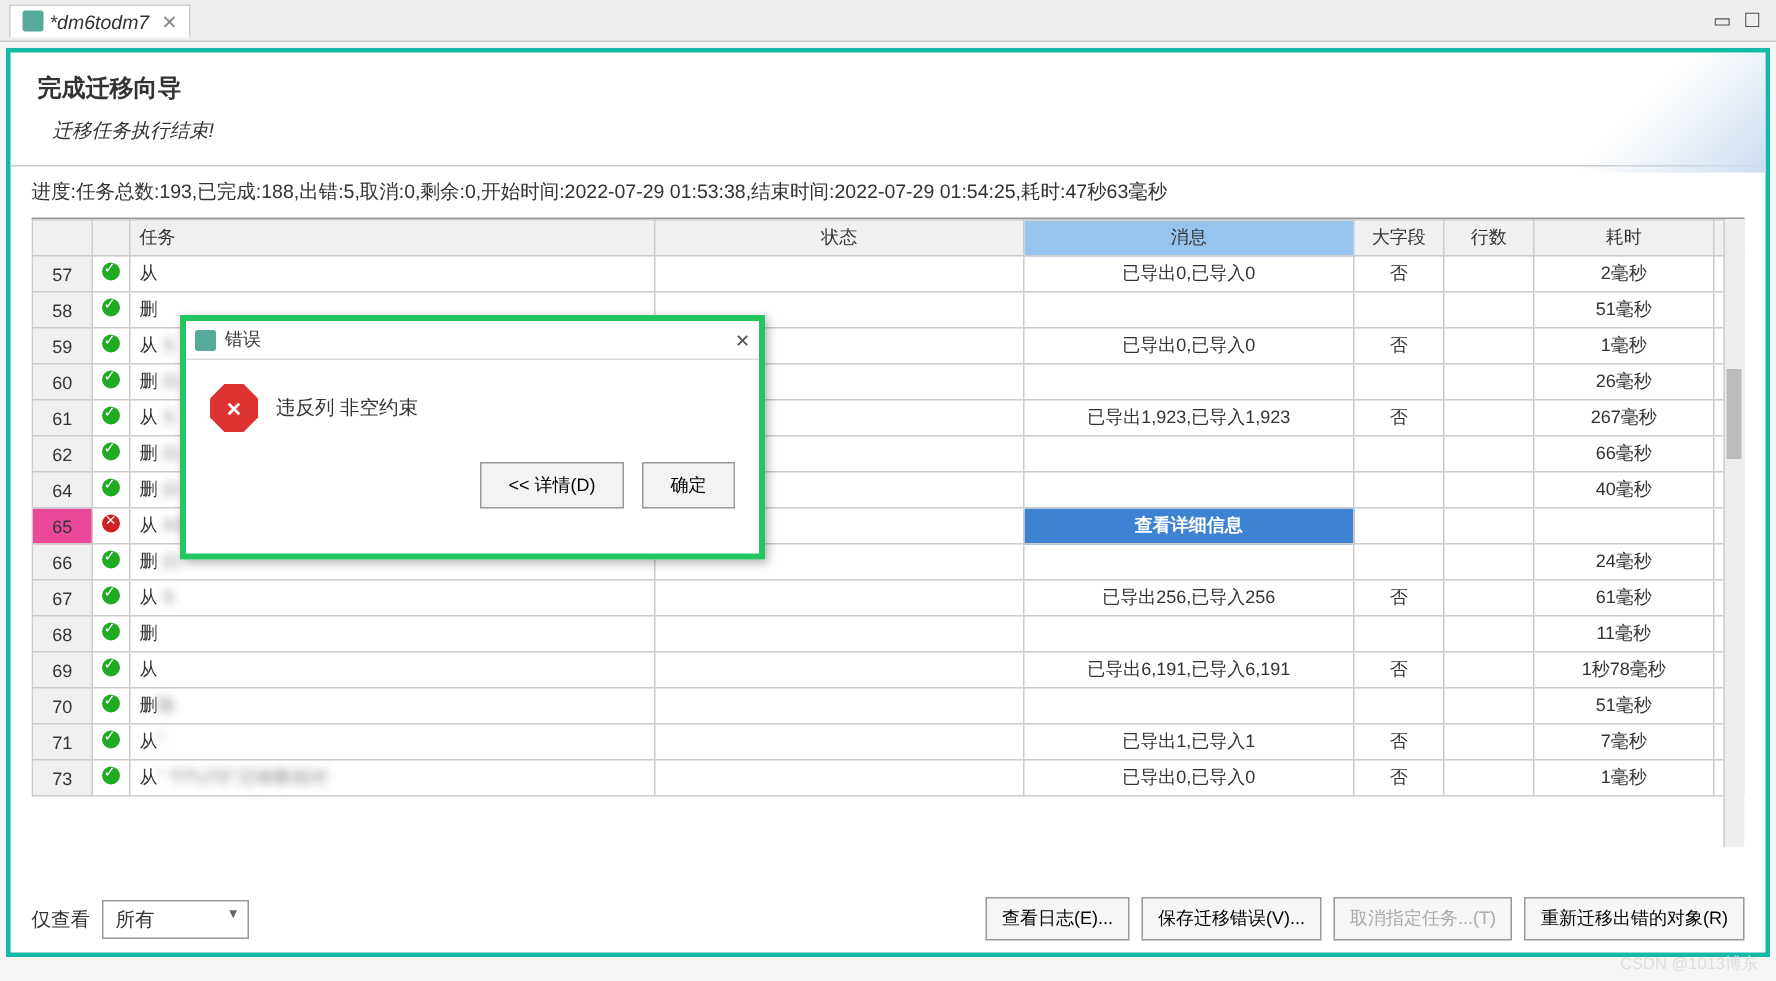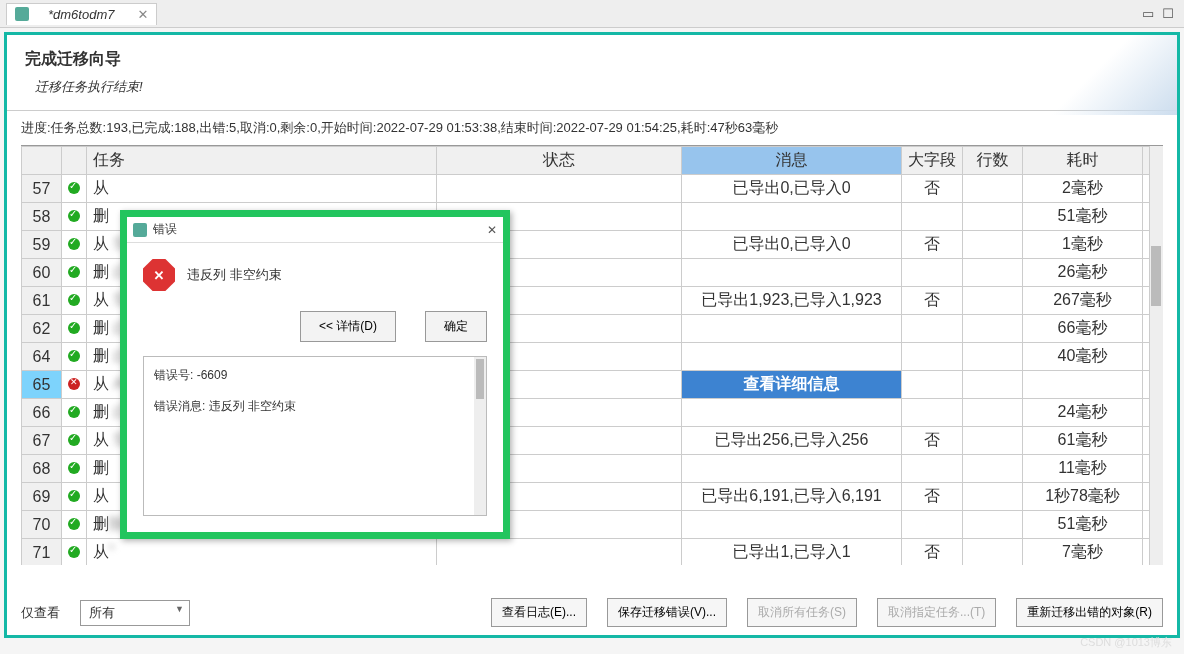--- a/index.html
+++ b/index.html
@@ -1,63 +1,63 @@
 <!DOCTYPE html>
 <html><head>
 <meta charset="utf-8">
 <style>
 * { box-sizing: border-box; margin: 0; padding: 0; }
 body { font-family: "Microsoft YaHei", Arial, sans-serif; font-size: 13px; background: #f5f5f5; color: #333; width: 1184px; height: 654px; overflow: hidden; position: relative; }
 .tabbar { height: 28px; background: #eee; border-bottom: 1px solid #ccc; display: flex; align-items: center; padding-left: 6px; }
-.tab { display: flex; align-items: center; gap: 19px; padding: 3px 8px; background: #fff; border: 1px solid #ccc; border-bottom: none; font-style: italic; }
+.tab { display: flex; align-items: center; gap: 4px; padding: 3px 8px; background: #fff; border: 1px solid #ccc; border-bottom: none; font-style: italic; }
 .tab-icon { width: 14px; height: 14px; background: #5a9; border-radius: 2px; }
 .tab-close { font-family: sans-serif; color: #888; font-style: normal; margin-left: 4px; }
 .win-ctrls { margin-left: auto; margin-right: 10px; display: flex; gap: 8px; color: #555; }
 .content { background: #fff; border: 3px solid #14b8a6; margin: 4px; height: 606px; position: relative; }
 .wiz-head { padding: 14px 18px; }
 .wiz-head h2 { font-size: 16px; font-weight: bold; margin-bottom: 8px; }
 .wiz-sub { padding-left: 10px; font-style: italic; }
 .wiz-grad { position: absolute; right: 0; top: 0; width: 130px; height: 80px; background: linear-gradient(135deg, transparent 40%, #cde 100%); }
 .prog-line { border-top: 1px solid #ccc; padding: 8px 14px; font-size: 13px; }
 .grid-wrap { border-top: 1px solid #999; margin: 0 14px; height: 420px; overflow: hidden; position: relative; }
-table { border-collapse: collapse; width: 100%; font-size: 16px; }
+table { border-collapse: collapse; width: 100%; font-size: 12px; }
 th, td { border: 1px solid #ccc; padding: 3px 6px; height: 24px; text-align: center; white-space: nowrap; }
 th { background: #f0f0f0; font-weight: normal; }
 th.msg { background: #97c4ed; }
 .rownum { width: 40px; background: #f0f0f0; margin-top: 24px; }
 .st-col { width: 20px; }
 .task { text-align: left; width: 350px; overflow: hidden; }
 .msg-col { width: 220px; }
 .big-col { width: 60px; }
 .rows-col { width: 60px; }
 .time-col { width: 120px; }
 .ok-ic { display: inline-block; width: 12px; height: 12px; border-radius: 50%; background: #2a2; position: relative; }
 .ok-ic::after { content: "✓"; color: #fff; font-size: 10px; position: absolute; left: 1px; top: -2px; }
 .err-ic { display: inline-block; width: 12px; height: 12px; border-radius: 50%; background: #c22; position: relative; }
 .err-ic::after { content: "✕"; color: #fff; font-size: 9px; position: absolute; left: 2px; top: -1px; }
 .err-row td.msg-col { background: #3d83d1; color: #ffffff; font-weight: bold; }
-.err-row .rownum { background: #7dd3fc; }
+.err-row .rownum { background: #ec4899; }
 .blurred { filter: blur(3px); color: #888; }
-.bottom-bar { position: absolute; bottom: 8px; left: 14px; right: 14px; display: flex; align-items: center; gap: 20px; }
-.combo { border: 1px solid #999; padding: 3px 20px 3px 8px; width: 110px; position: relative; background: #fff; }
+.bottom-bar { position: absolute; bottom: 8px; left: 14px; right: 14px; display: flex; align-items: center; gap: 8px; }
+.combo { border: 1px solid #999; padding: 3px 20px 3px 8px; width: 98px; position: relative; background: #fff; }
 .combo::after { content: "▼"; position: absolute; right: 5px; font-size: 9px; color: #666; }
 .spacer { flex: 1; }
 button.bbtn { padding: 5px 10px; font-size: 12px; border: 1px solid #999; background: #f6f6f6; cursor: pointer; }
 button.bbtn:disabled { color: #aaa; }
 .vscroll { position: absolute; right: 0; top: 0; bottom: 0; width: 14px; background: #eee; border-left: 1px solid #ccc; }
 .vscroll .thumb { background: #bbb; width: 10px; margin: 1px; height: 60px; margin-top: 100px; }
 
-.modal { position: absolute; left: 120px; top: 210px; width: 390px; background: #fff; border: 7px solid #22c55e; box-shadow: 2px 2px 6px rgba(0,0,0,.3); z-index: 50; }
+.modal { position: absolute; left: 120px; top: 210px; width: 390px; background: #fff; border: 4px solid #22c55e; box-shadow: 2px 2px 6px rgba(0,0,0,.3); z-index: 50; }
 .modal-title { display: flex; align-items: center; padding: 4px 6px; border-bottom: 1px solid #ddd; font-size: 12px; }
 .m-icon { width: 14px; height: 14px; background: #5a9; border-radius: 2px; margin-right: 6px; }
 .m-close { margin-left: auto; color: #555; font-family: sans-serif; cursor: pointer; }
 .modal-body { padding: 16px; }
 .m-row1 { display: flex; align-items: center; gap: 12px; margin-bottom: 20px; }
 .m-erricon { width: 32px; height: 32px; background: #d33; clip-path: polygon(30% 0,70% 0,100% 30%,100% 70%,70% 100%,30% 100%,0 70%,0 30%); display: flex; align-items: center; justify-content: center; color: #fff; font-weight: bold; }
-.m-btns { display: flex; gap: 29px; justify-content: flex-end; margin-bottom: 14px; }
+.m-btns { display: flex; gap: 12px; justify-content: flex-end; margin-bottom: 14px; }
 .m-btns button { padding: 6px 18px; border: 1px solid #999; background: #f3f3f3; cursor: pointer; font-size: 12px; }
 .m-detail { border: 1px solid #bbb; background: #fff; height: 160px; padding: 10px; font-size: 12px; overflow: auto; position: relative; }
 .m-detail .dscroll { position: absolute; right: 0; top: 0; bottom: 0; width: 12px; background: #eee; }
 .m-detail .dthumb { background: #bbb; width: 8px; height: 40px; margin: 2px; }
 .wm { position: absolute; right: 12px; bottom: 4px; color: #ddd; font-size: 11px; pointer-events: none; }
 </style>
 </head>
 <body>
 
 <div class="tabbar">
@@ -267,21 +267,20 @@
         <div class="thumb"></div>
       </div>
   </div>
 
   <div class="bottom-bar">
     <span>仅查看</span>
     <div class="combo"><span>所有</span></div>
     <div class="spacer"></div>
     <button class="bbtn">查看日志(E)...</button>
     <button class="bbtn">保存迁移错误(V)...</button>
-    <button class="bbtn" disabled="">取消所有任务(S)</button>
     <button class="bbtn" disabled="">取消指定任务...(T)</button>
     <button class="bbtn">重新迁移出错的对象(R)</button>
   </div>
 </div>
 
 <div class="modal">
   <div class="modal-title">
     <span class="m-icon"></span>
     <span>错误</span>
     <span class="m-close">✕</span>
@@ -290,26 +289,16 @@
     <div class="m-row1">
       <div class="m-erricon">✕</div>
       <div>
         <span>违反列</span><span class="blurred">      </span><span>非空约束</span>
       </div>
     </div>
     <div class="m-btns">
       <button>&lt;&lt; 详情(D)</button>
       <button>确定</button>
     </div>
-    <div class="m-detail">
-      <div><span>错误号:</span> <span>-6609</span></div>
-      <br>
-      <div>
-        <span>错误消息:</span> <span>违反列</span><span class="blurred">      </span><span>非空约束</span>
-      </div>
-      <div class="dscroll">
-          <div class="dthumb"></div>
-        </div>
-    </div>
   </div>
 </div>
 
 <div class="wm">CSDN @1013博东</div>
 
 </body></html>

